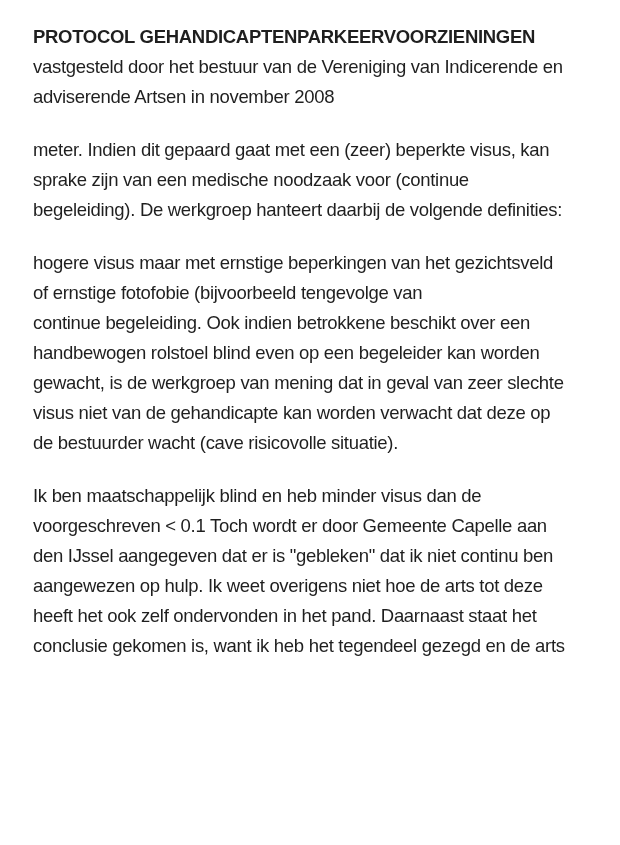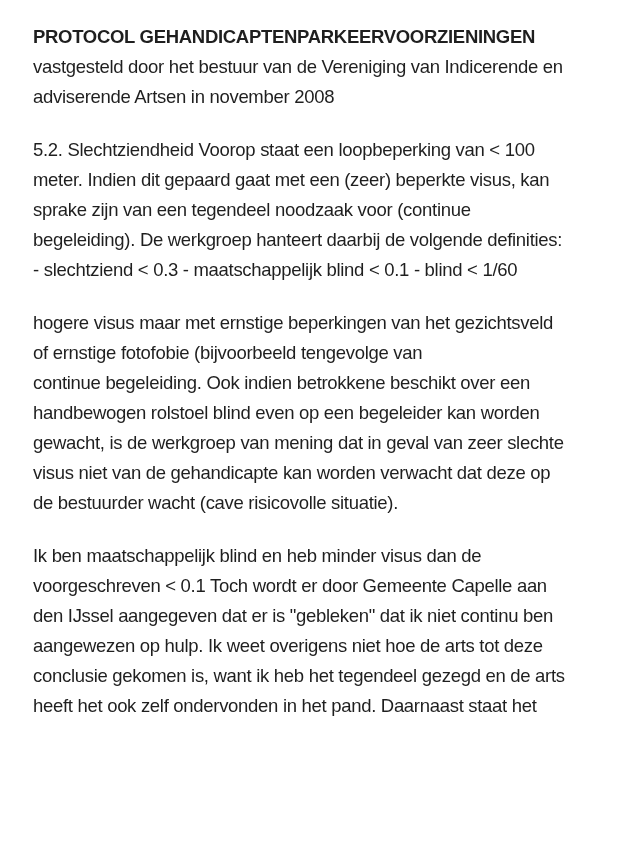--- a/index.html
+++ b/index.html
@@ -38,37 +38,35 @@
 <body>
 
 <div class="page">
   <div id="document-content">
       <div class="paragraph">
         <div class="line"><span class="run-bold">PROTOCOL GEHANDICAPTENPARKEERVOORZIENINGEN</span></div>
         <div class="line"><span class="run-regular">vastgesteld door het bestuur van de Vereniging van Indicerende en</span></div>
         <div class="line"><span class="run-regular">adviserende Artsen in november 2008</span></div>
       </div>
       <div class="paragraph">
-        <div class="line"><span class="run-regular">5.2. Slechtziendheid Voorop staat een loopbeperking van &lt; 100</span></div>
         <div class="line"><span class="run-regular">meter. Indien dit gepaard gaat met een (zeer) beperkte visus, kan</span></div>
-        <div class="line"><span class="run-regular">sprake zijn van een tegendeel noodzaak voor (continue</span></div>
+        <div class="line"><span class="run-regular">sprake zijn van een medische noodzaak voor (continue</span></div>
         <div class="line"><span class="run-regular">begeleiding). De werkgroep hanteert daarbij de volgende definities:</span></div>
-        <div class="line"><span class="run-regular">- slechtziend &lt; 0.3 - maatschappelijk blind &lt; 0.1 - blind &lt; 1/60</span></div>
       </div>
       <div class="paragraph">
         <div class="line"><span class="run-regular">hogere visus maar met ernstige beperkingen van het gezichtsveld</span></div>
         <div class="line"><span class="run-regular">of ernstige fotofobie (bijvoorbeeld tengevolge van</span></div>
         <div class="line"><span class="run-regular">continue begeleiding. Ook indien betrokkene beschikt over een</span></div>
         <div class="line"><span class="run-regular">handbewogen rolstoel blind even op een begeleider kan worden</span></div>
         <div class="line"><span class="run-regular">gewacht, is de werkgroep van mening dat in geval van zeer slechte</span></div>
         <div class="line"><span class="run-regular">visus niet van de gehandicapte kan worden verwacht dat deze op</span></div>
         <div class="line"><span class="run-regular">de bestuurder wacht (cave risicovolle situatie).</span></div>
       </div>
       <div class="paragraph">
         <div class="line"><span class="run-regular">Ik ben maatschappelijk blind en heb minder visus dan de</span></div>
         <div class="line"><span class="run-regular">voorgeschreven &lt; 0.1 Toch wordt er door Gemeente Capelle aan</span></div>
         <div class="line"><span class="run-regular">den IJssel aangegeven dat er is "gebleken" dat ik niet continu ben</span></div>
         <div class="line"><span class="run-regular">aangewezen op hulp. Ik weet overigens niet hoe de arts tot deze</span></div>
+        <div class="line"><span class="run-regular">heeft het ook zelf ondervonden in het pand. Daarnaast staat het</span></div>
         <div class="line"><span class="run-regular">conclusie gekomen is, want ik heb het tegendeel gezegd en de arts</span></div>
-        <div class="line"><span class="run-regular">heeft het ook zelf ondervonden in het pand. Daarnaast staat het</span></div>
       </div>
     </div>
 </div>
 
 </body></html>

